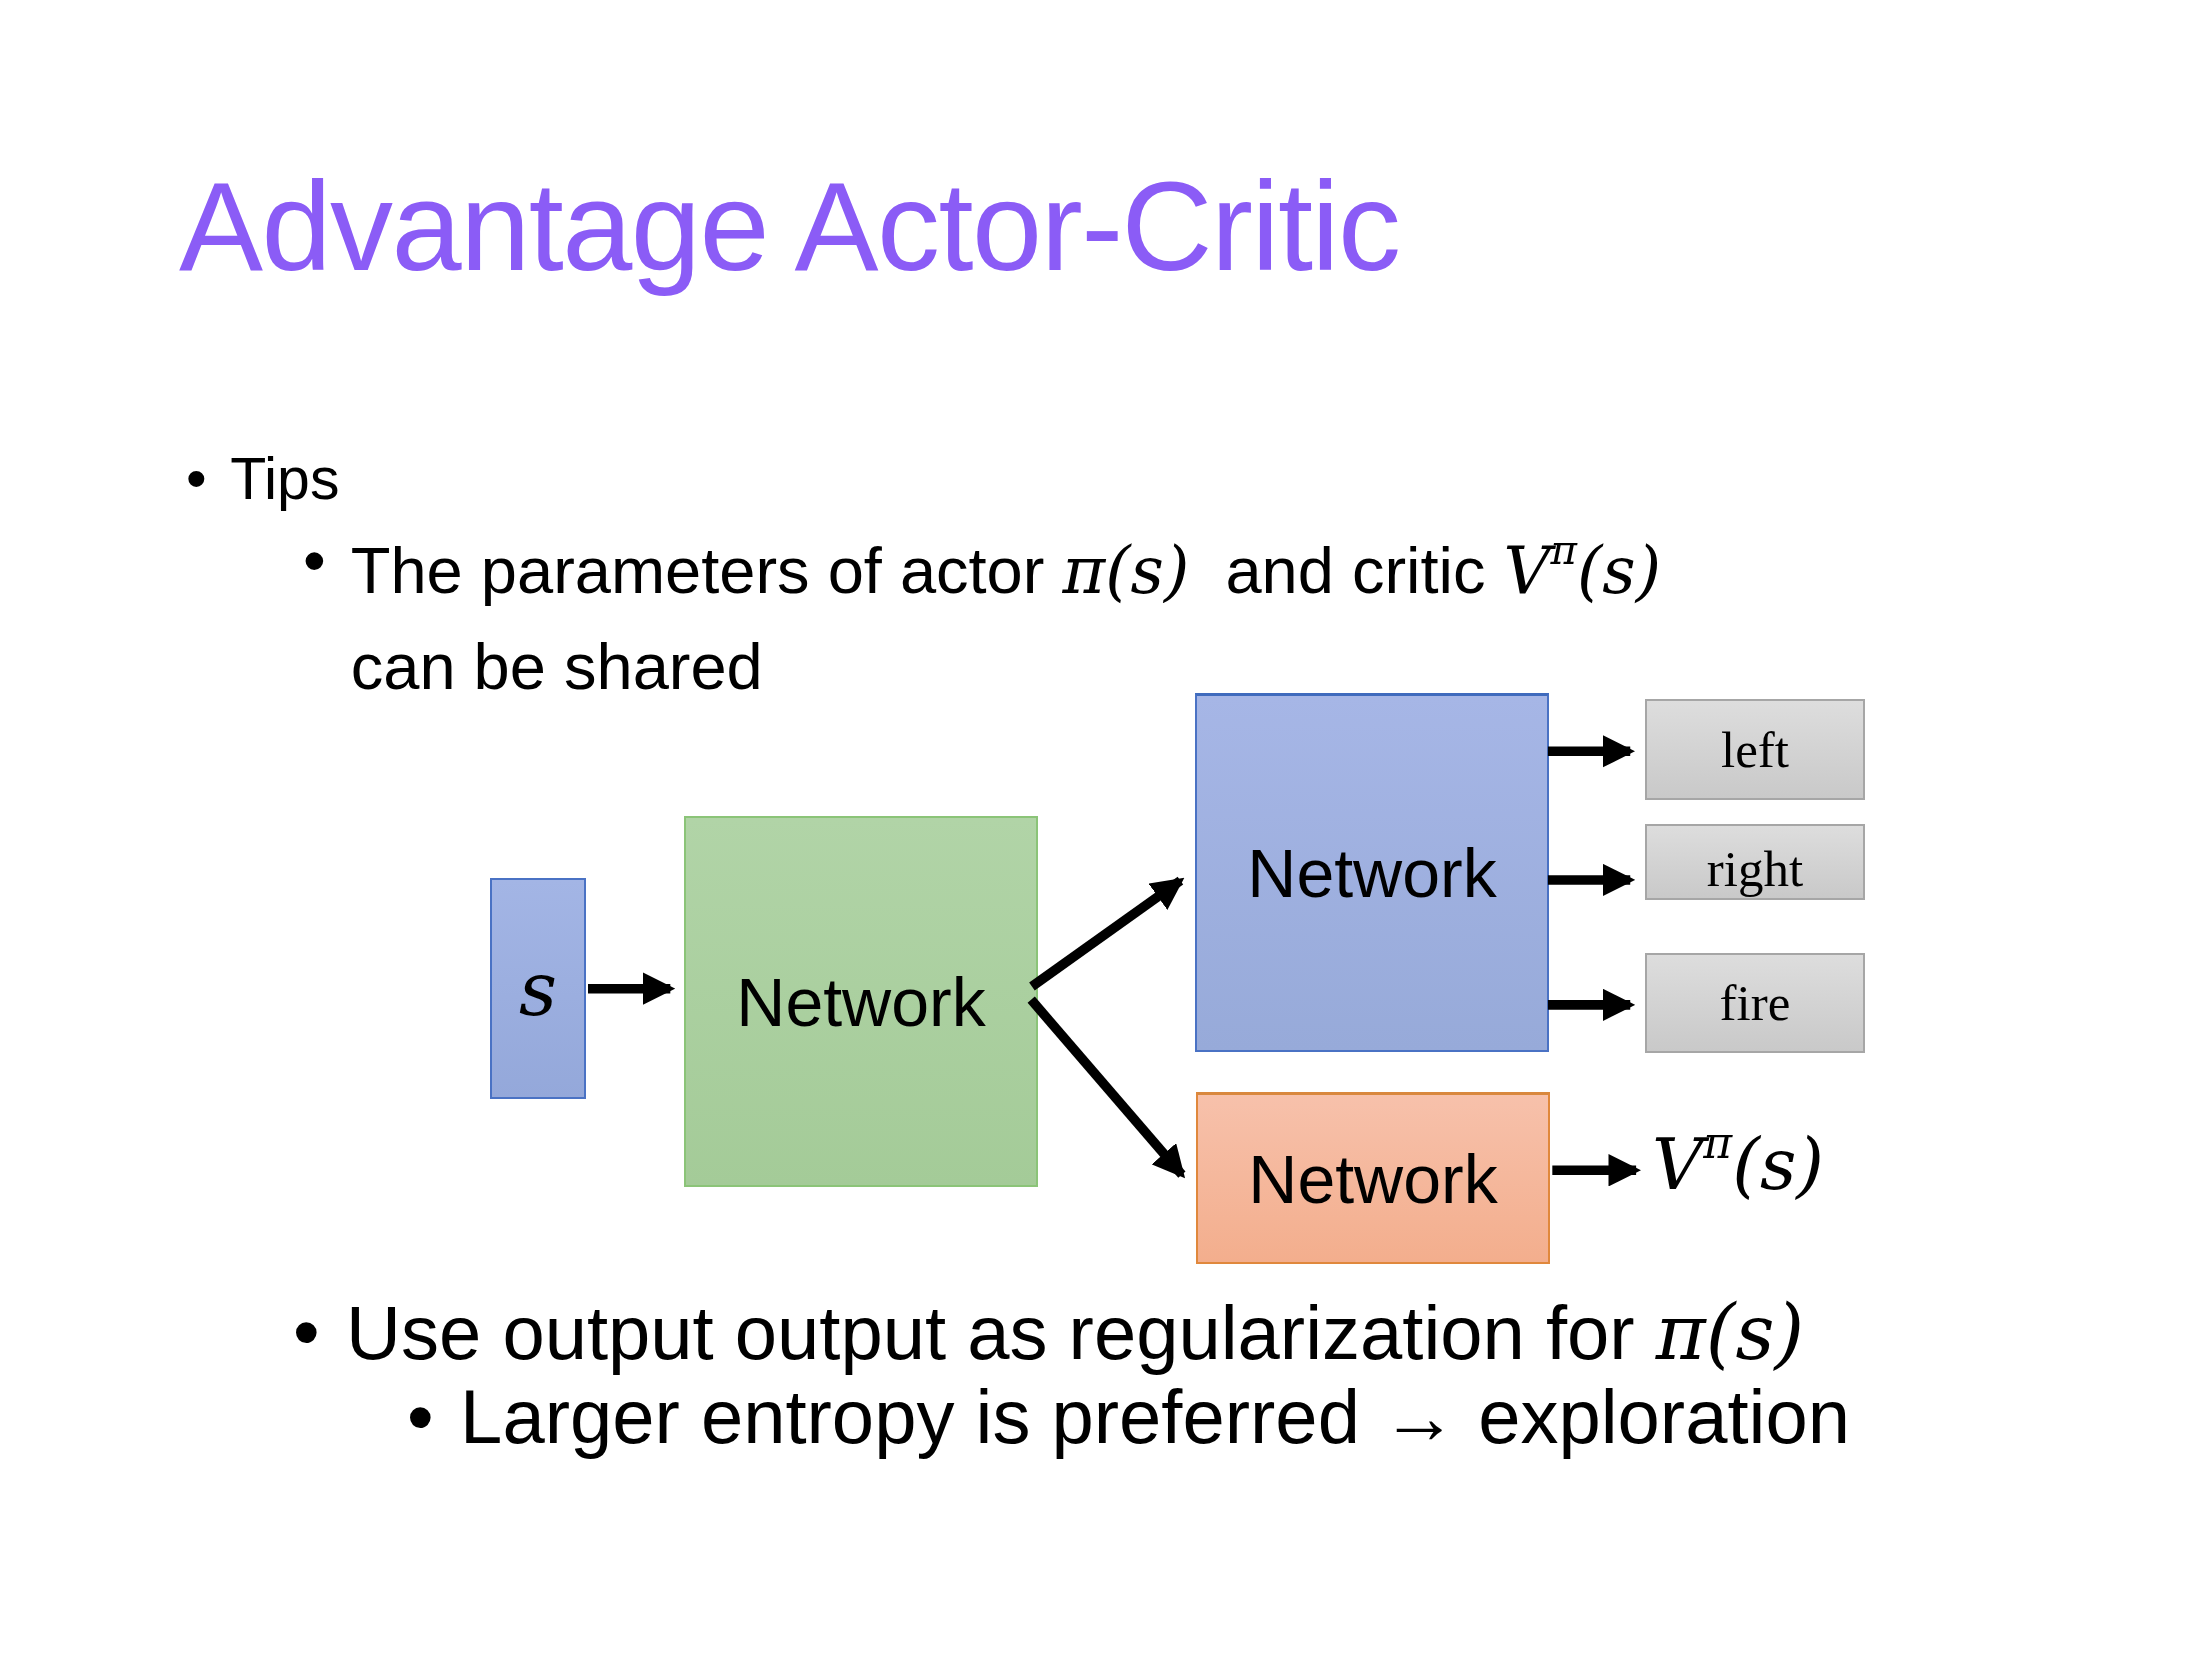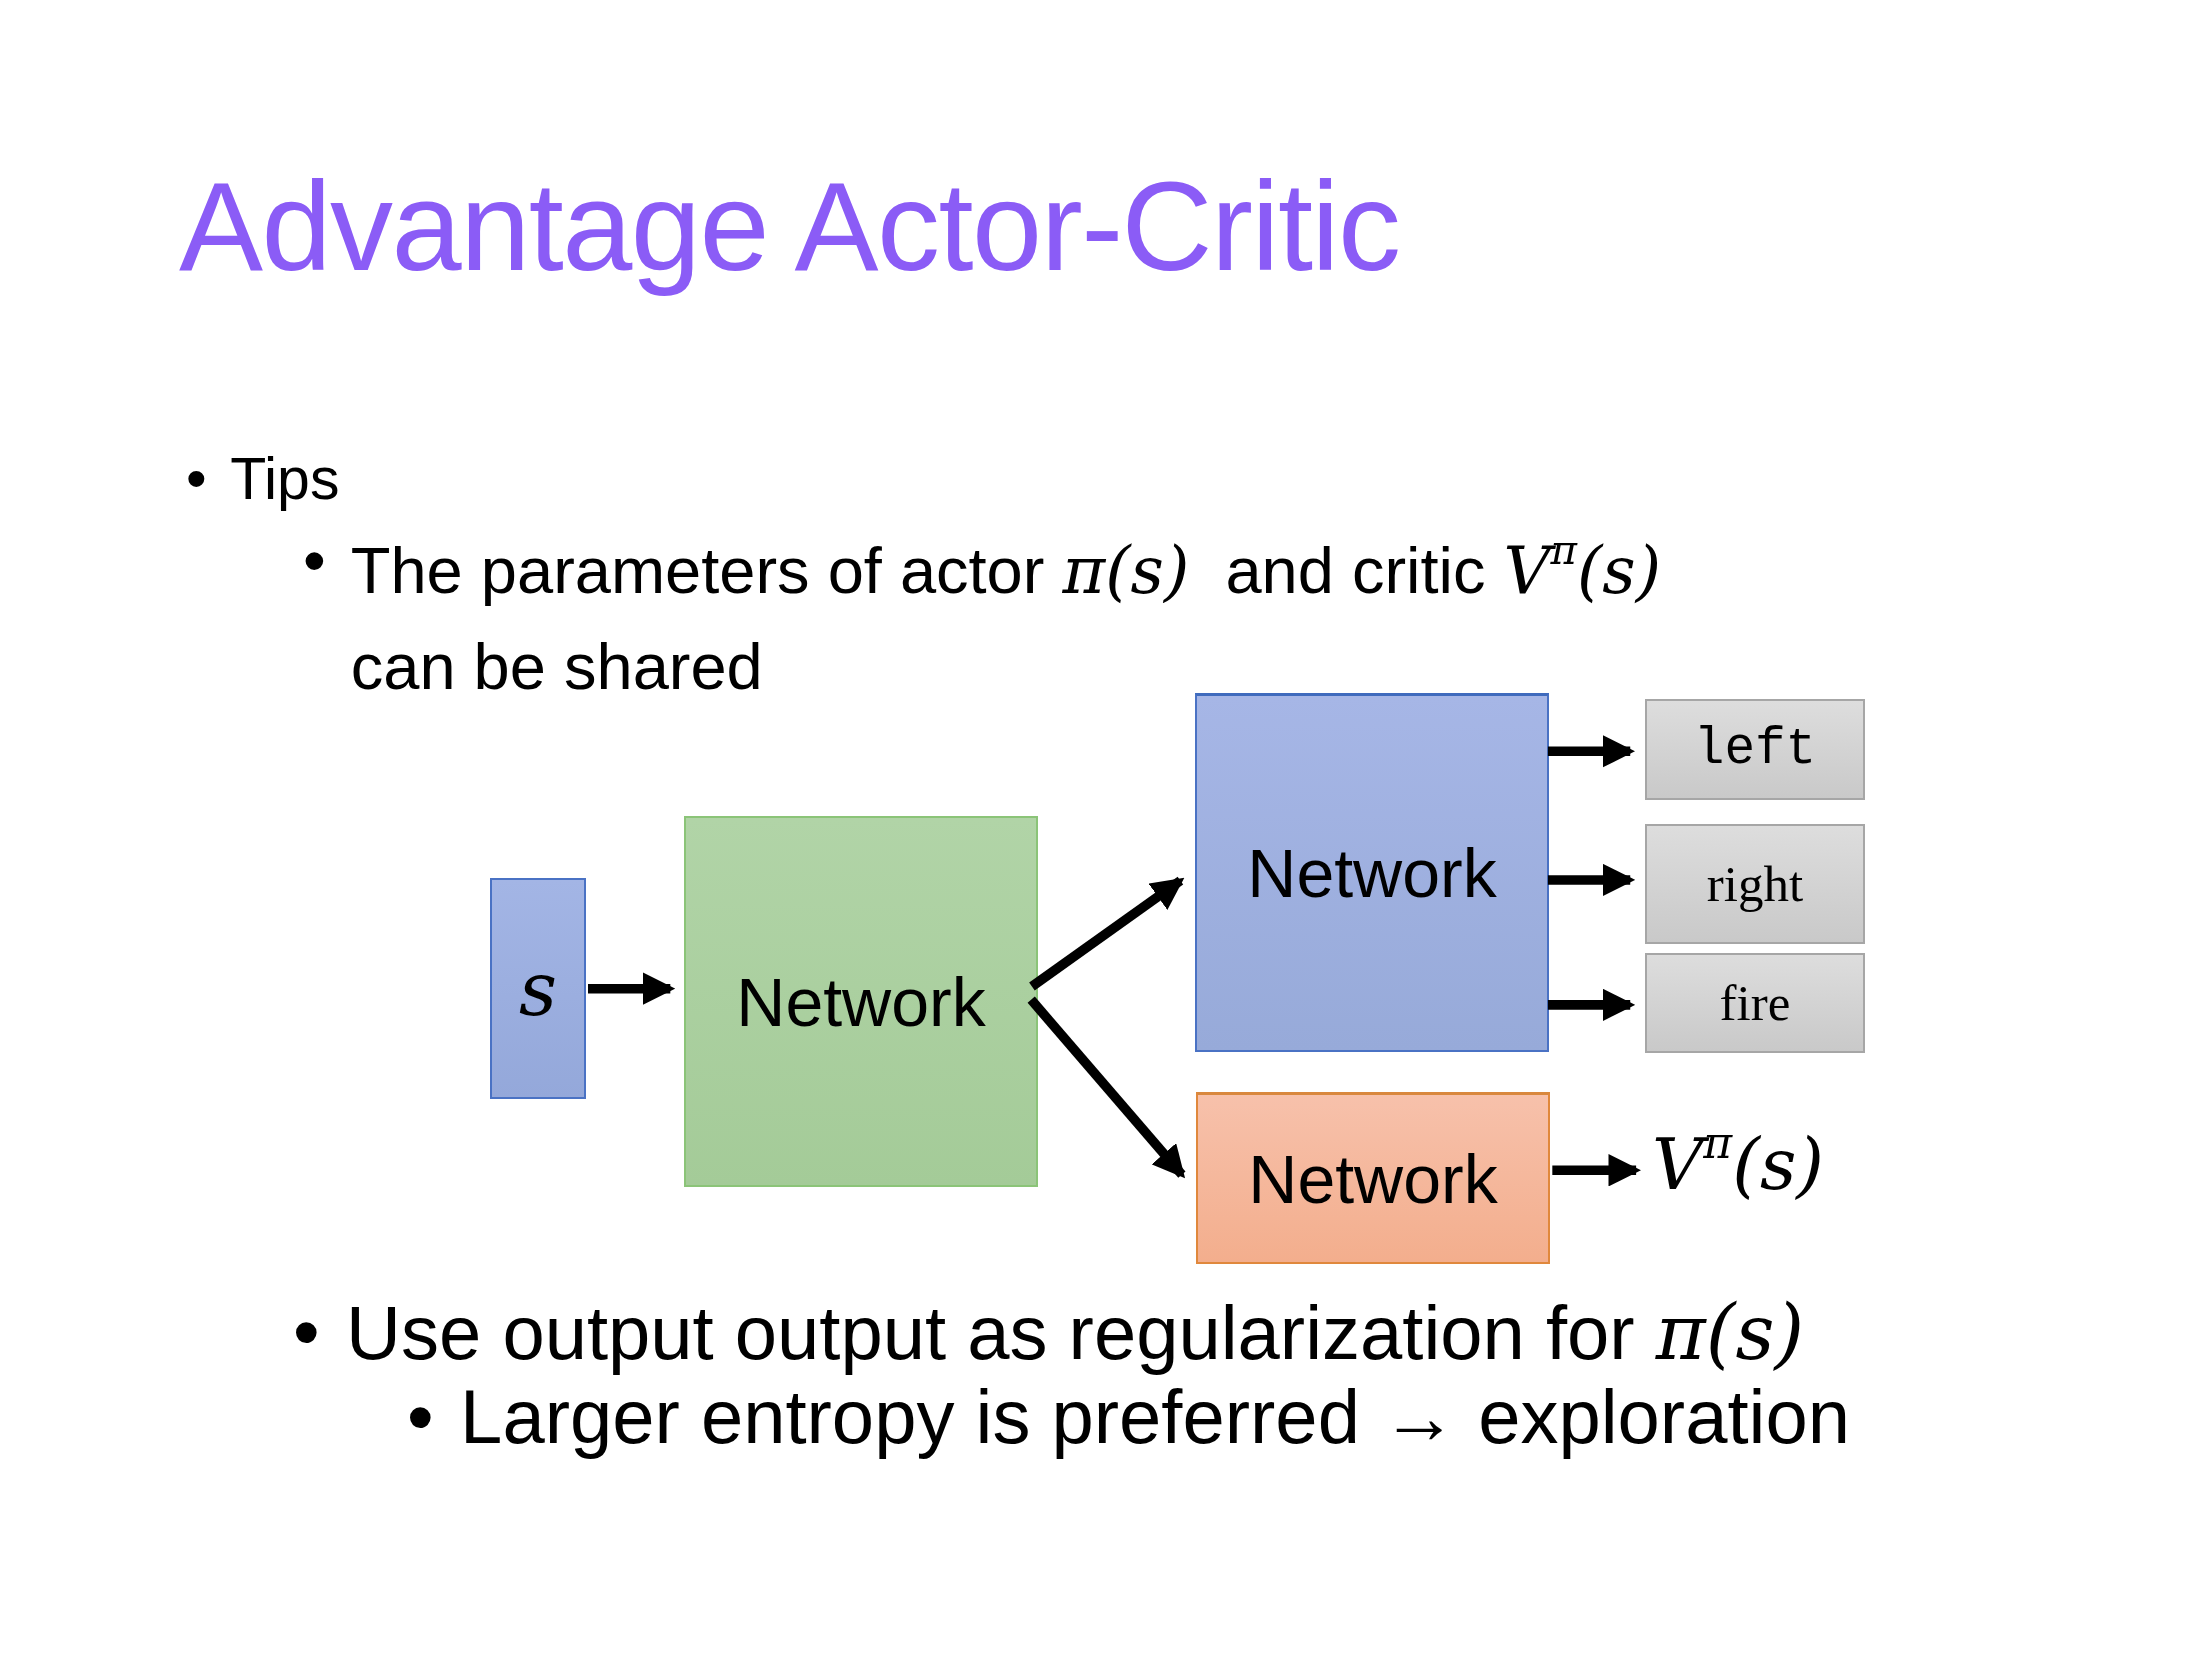--- a/index.html
+++ b/index.html
@@ -67,22 +67,22 @@
     border-bottom:2.2px solid #e0883c;
     font-size:68px;
   }
   .action-box{
     left:1645px;width:220px;height:101px;
     background:linear-gradient(#dddddd,#c9c9c9);
     border:2.2px solid #a6a6a6;
     font-family:"Liberation Serif", serif;
     font-size:51px;
   }
-  .action-left{top:699px;font-family:Liberation Mono, monospace;}
-  .action-right{top:824px;height:120px;}
+  .action-left{top:699px;}
+  .action-right{top:824px;height:76px;align-items:flex-end;}
   .action-fire{top:953px;height:100px;}
   .critic-output{
     left:1652px;top:1123px;
     font-size:71px;
     white-space:nowrap;
     text-align:right;
   }
   svg.arrows{left:0;top:0;pointer-events:none;}
 </style>
 </head>

